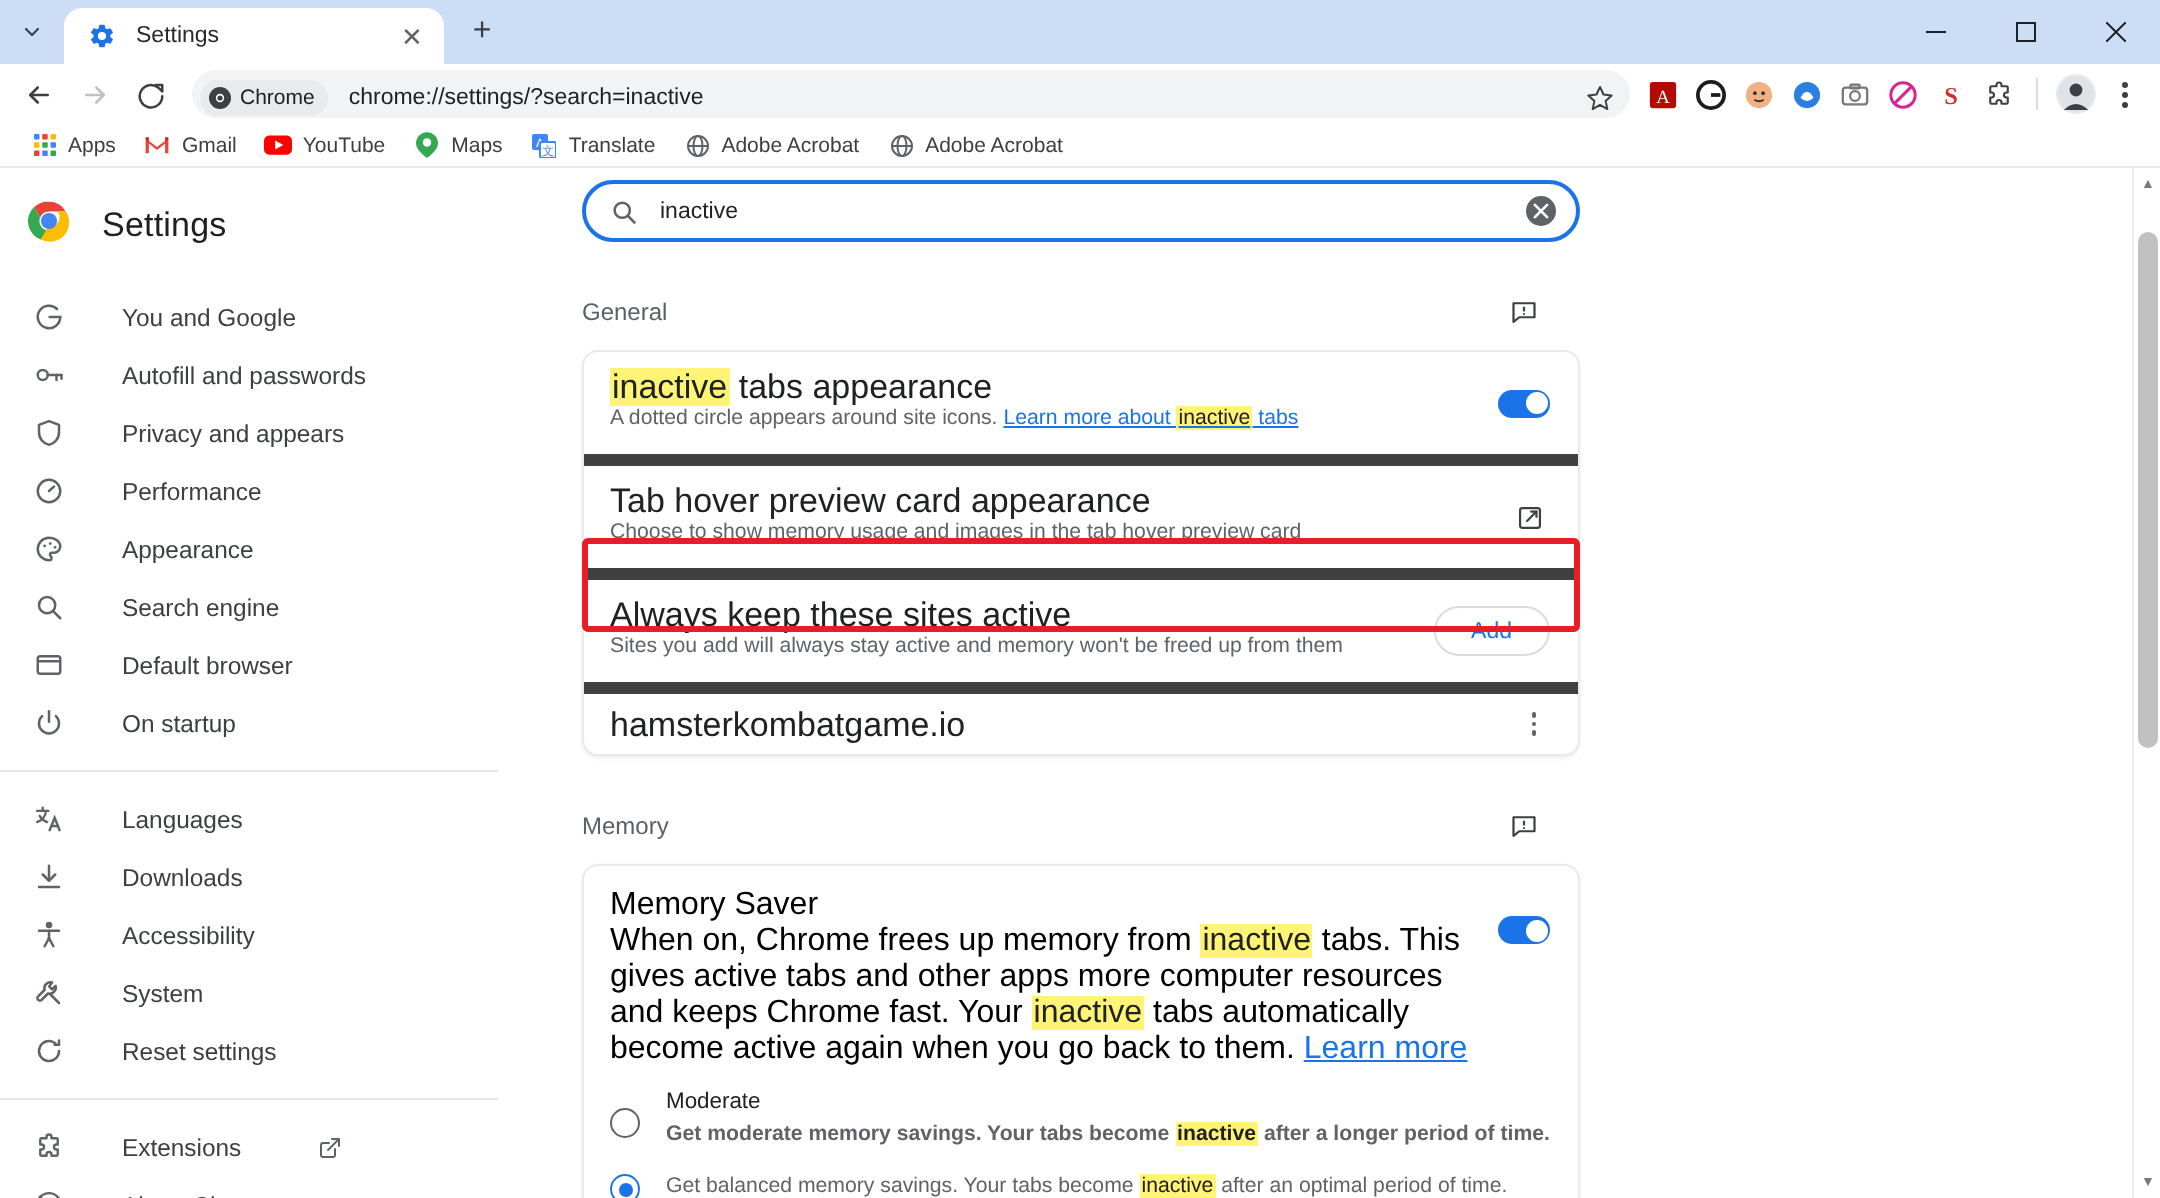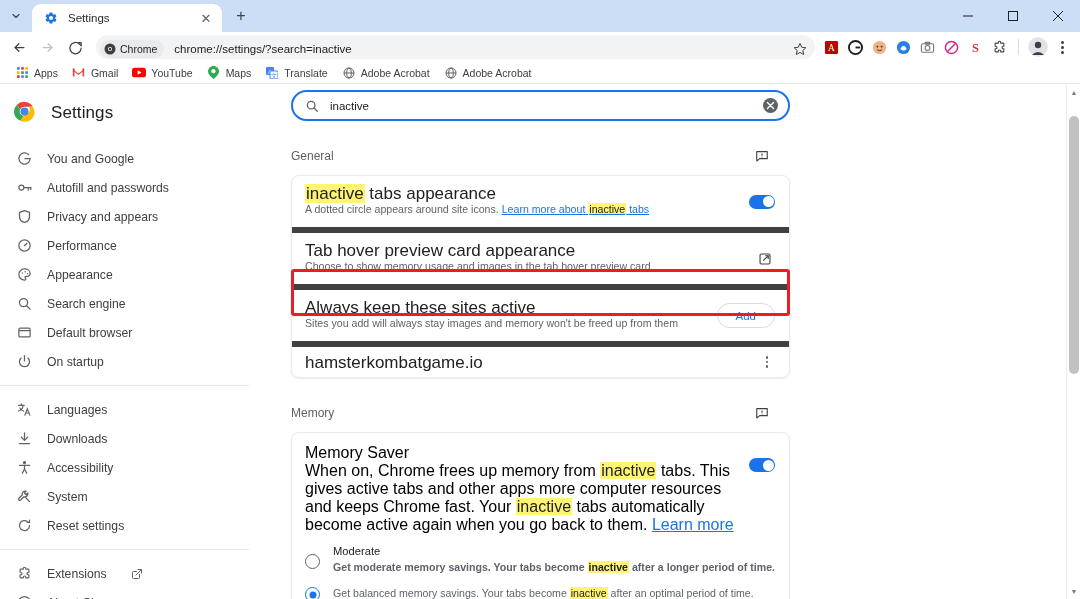--- a/index.html
+++ b/index.html
@@ -158,21 +158,21 @@
     height: 42px;
     padding-left: 14px;
     gap: 16px;
   }
   .brand-title { font-size: 17px; color: #202124; font-weight:400; letter-spacing:.1px;}
   .navlist { margin-top: 10px; }
   .navitem {
     display:flex; align-items:center;
     height: 29px;
     padding-left: 16px;
-    gap: 14px;
+    gap: 28px;
     color:#3c4043;
     border-radius: 0 16px 16px 0;
   }
   .navitem .ic { width:17px; height:17px; flex:0 0 17px; display:flex; align-items:center; justify-content:center; color:#5f6368;}
   .navitem .lbl { font-size: 12.2px; color:#3c4043; }
   .navsep { height:1px; background:#e4e6e9; margin: 9px 16px 9px 0; }
   .ext-out { margin-left: 10px; display:flex; align-items:center; color:#5f6368;}
 
   
   .main {
@@ -761,21 +761,21 @@
                   <rect x="3.5" y="3.5" width="17" height="17" rx="2"></rect>
                   <polyline points="13 6.5 17.5 6.5 17.5 11"></polyline>
                   <line x1="9.5" y1="14.5" x2="17.5" y2="6.5"></line>
                 </svg>
             </span>
           </div>
 
           <div class="row divider">
             <div class="texts">
               <div class="t1">Always keep these sites active</div>
-              <div class="t2">Sites you add will always stay images and memory won't be freed up from them</div>
+              <div class="t2">Sites you add will always stay active and memory won't be freed up from them</div>
             </div>
             <div class="addbtn">Add</div>
           </div>
 
           <div class="row divider" style="min-height:34px;padding-top:7px;padding-bottom:7px;">
             <div class="texts">
               <div class="t1">hamsterkombatgame.io</div>
             </div>
             <span class="kebab">
                 <i></i>

